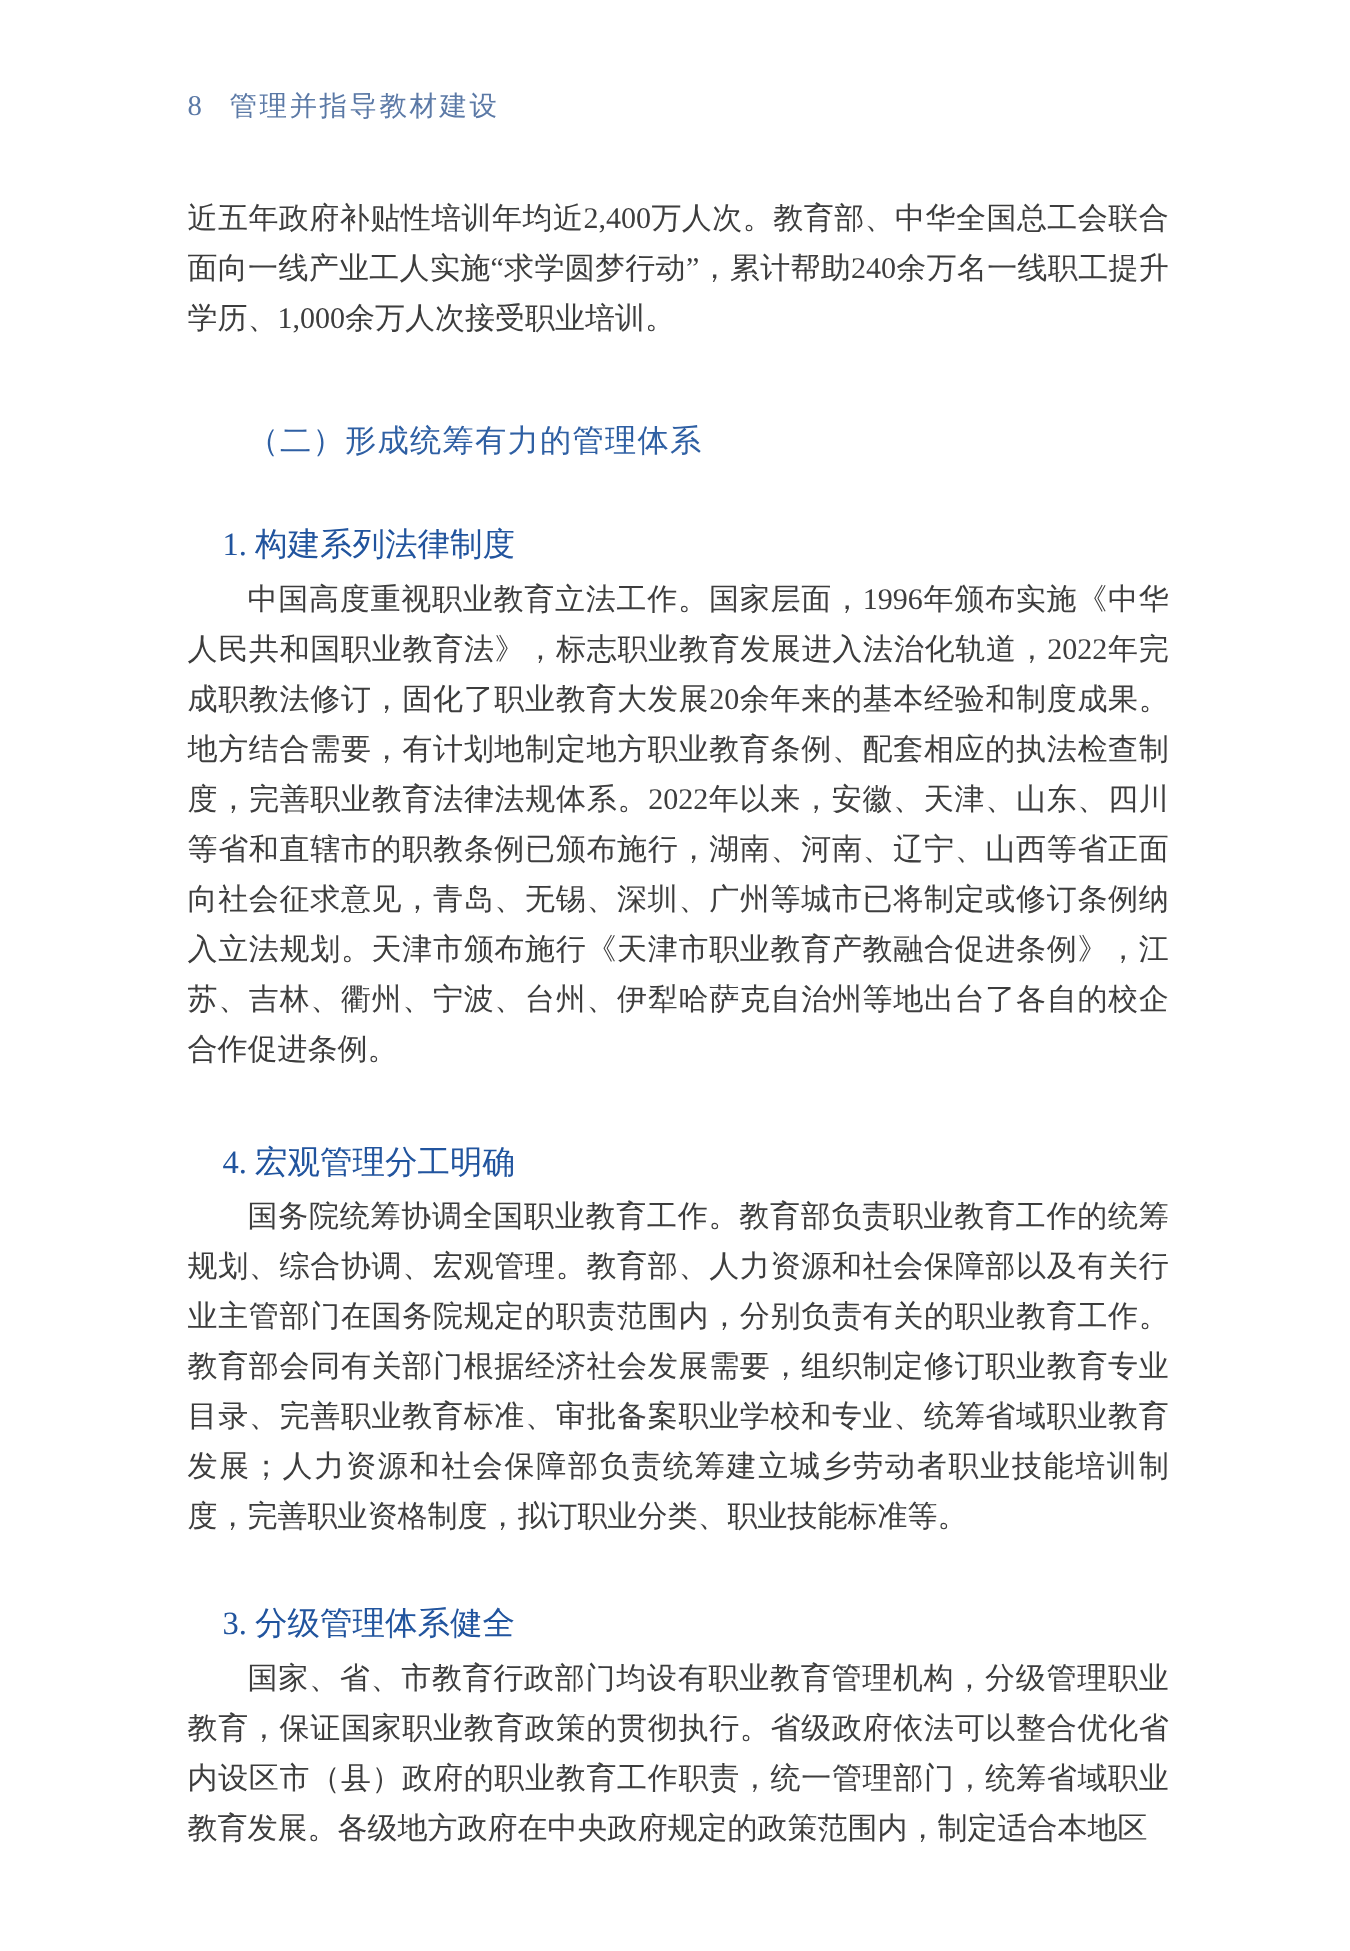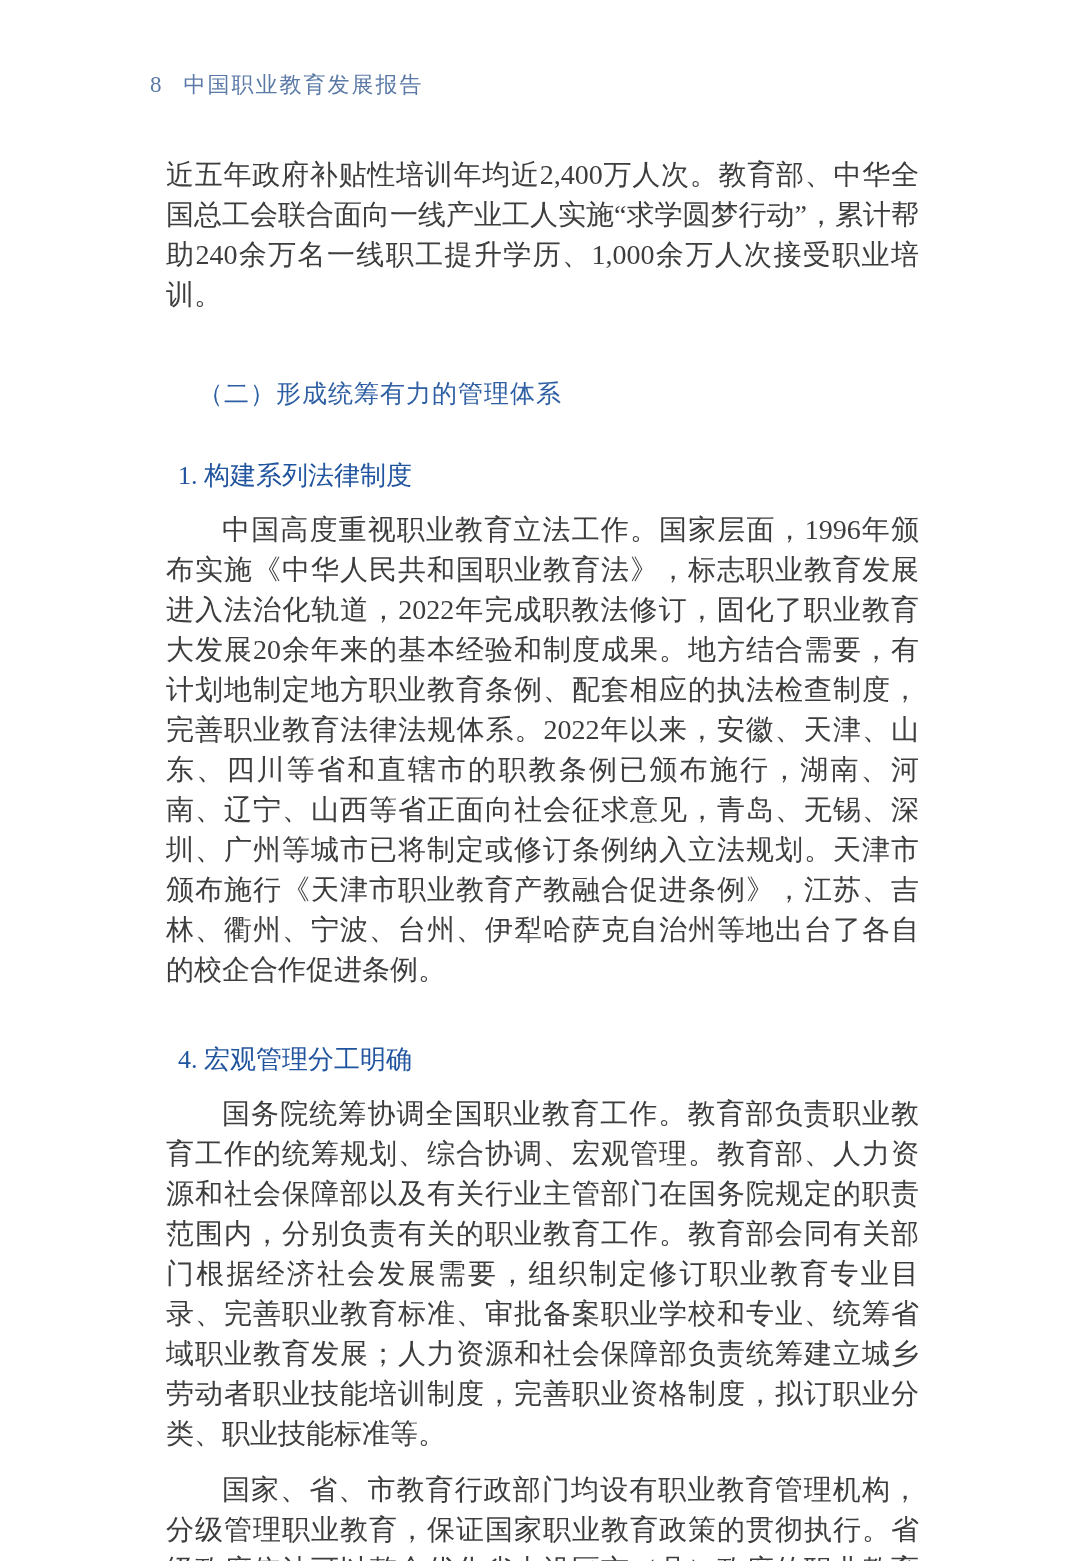--- a/index.html
+++ b/index.html
@@ -25,22 +25,22 @@
     color: #5b79a6;
   }
   .running-header .page-num {
     margin-right: 22px;
     font-size: 23px;
   }
   .running-header .header-title {
     letter-spacing: 2px;
   }
   .body-para {
-    margin: 16px;
-    font-size: 28px;
+    margin: 0;
+    font-size: 24px;
     line-height: 40px;
     color: #3d3d3d;
     text-align: justify;
     text-indent: 2em;
   }
   .intro-para {
     margin-top: 55px;
     text-indent: 0;
   }
   .section-heading {
@@ -61,28 +61,29 @@
   .sub-heading.gap-2 { margin-top: 52px; }
   .sub-heading.gap-3 { margin-top: 47px; }
 </style>
 </head>
 <body>
 
 <div class="page">
 
   <div class="running-header">
     <span class="page-num">8</span>
-    <span class="header-title">中国职业教育发展报告</span>
+    <span class="header-title">管理并指导教材建设</span>
   </div>
 
   <p class="body-para intro-para">近五年政府补贴性培训年均近2,400万人次。教育部、中华全国总工会联合面向一线产业工人实施“求学圆梦行动”，累计帮助240余万名一线职工提升学历、1,000余万人次接受职业培训。</p>
 
   <h2 class="section-heading">（二）形成统筹有力的管理体系</h2>
 
   <h3 class="sub-heading">1. 构建系列法律制度</h3>
   <p class="body-para">中国高度重视职业教育立法工作。国家层面，1996年颁布实施《中华人民共和国职业教育法》，标志职业教育发展进入法治化轨道，2022年完成职教法修订，固化了职业教育大发展20余年来的基本经验和制度成果。地方结合需要，有计划地制定地方职业教育条例、配套相应的执法检查制度，完善职业教育法律法规体系。2022年以来，安徽、天津、山东、四川等省和直辖市的职教条例已颁布施行，湖南、河南、辽宁、山西等省正面向社会征求意见，青岛、无锡、深圳、广州等城市已将制定或修订条例纳入立法规划。天津市颁布施行《天津市职业教育产教融合促进条例》，江苏、吉林、衢州、宁波、台州、伊犁哈萨克自治州等地出台了各自的校企合作促进条例。</p>
 
   <h3 class="sub-heading gap-2">4. 宏观管理分工明确</h3>
   <p class="body-para">国务院统筹协调全国职业教育工作。教育部负责职业教育工作的统筹规划、综合协调、宏观管理。教育部、人力资源和社会保障部以及有关行业主管部门在国务院规定的职责范围内，分别负责有关的职业教育工作。教育部会同有关部门根据经济社会发展需要，组织制定修订职业教育专业目录、完善职业教育标准、审批备案职业学校和专业、统筹省域职业教育发展；人力资源和社会保障部负责统筹建立城乡劳动者职业技能培训制度，完善职业资格制度，拟订职业分类、职业技能标准等。</p>
 
+  <h3 class="sub-heading gap-3">3. 分级管理体系健全</h3>
   <p class="body-para">国家、省、市教育行政部门均设有职业教育管理机构，分级管理职业教育，保证国家职业教育政策的贯彻执行。省级政府依法可以整合优化省内设区市（县）政府的职业教育工作职责，统一管理部门，统筹省域职业教育发展。各级地方政府在中央政府规定的政策范围内，制定适合本地区</p>
 
 </div>
 
 </body></html>

